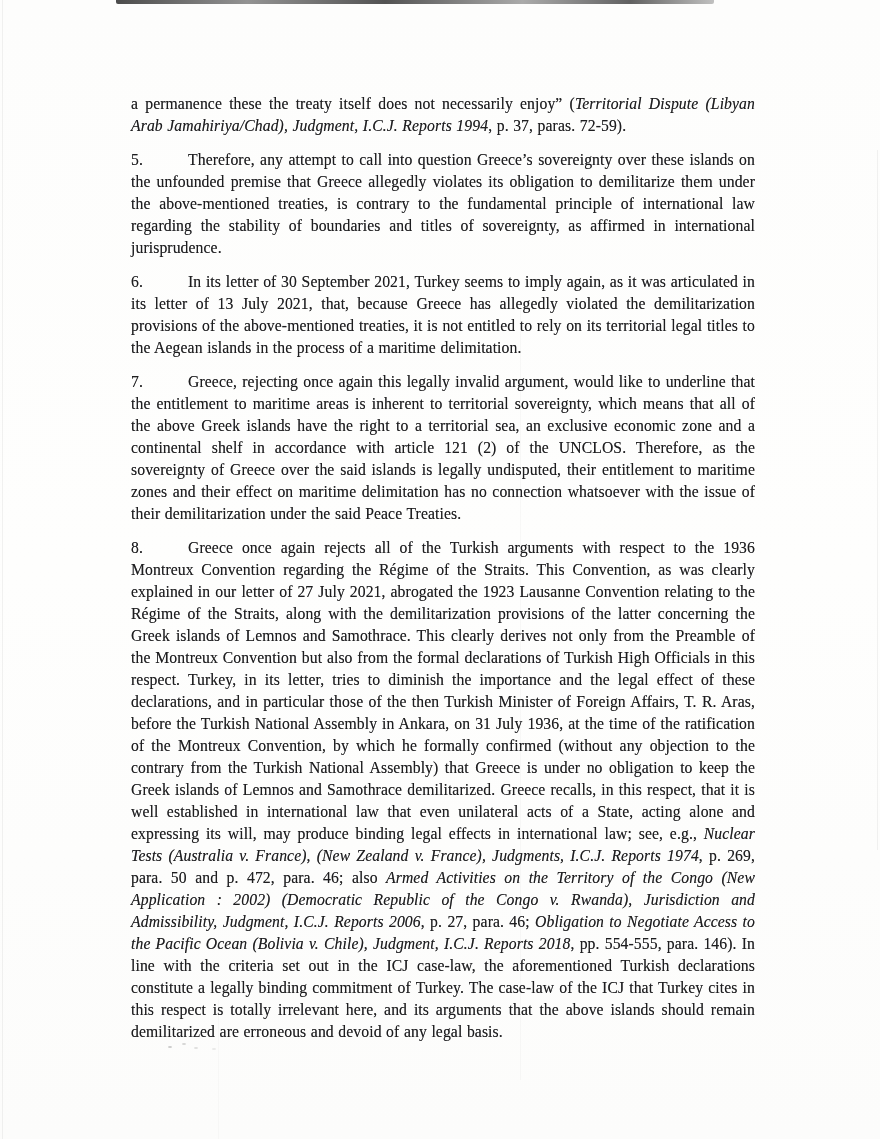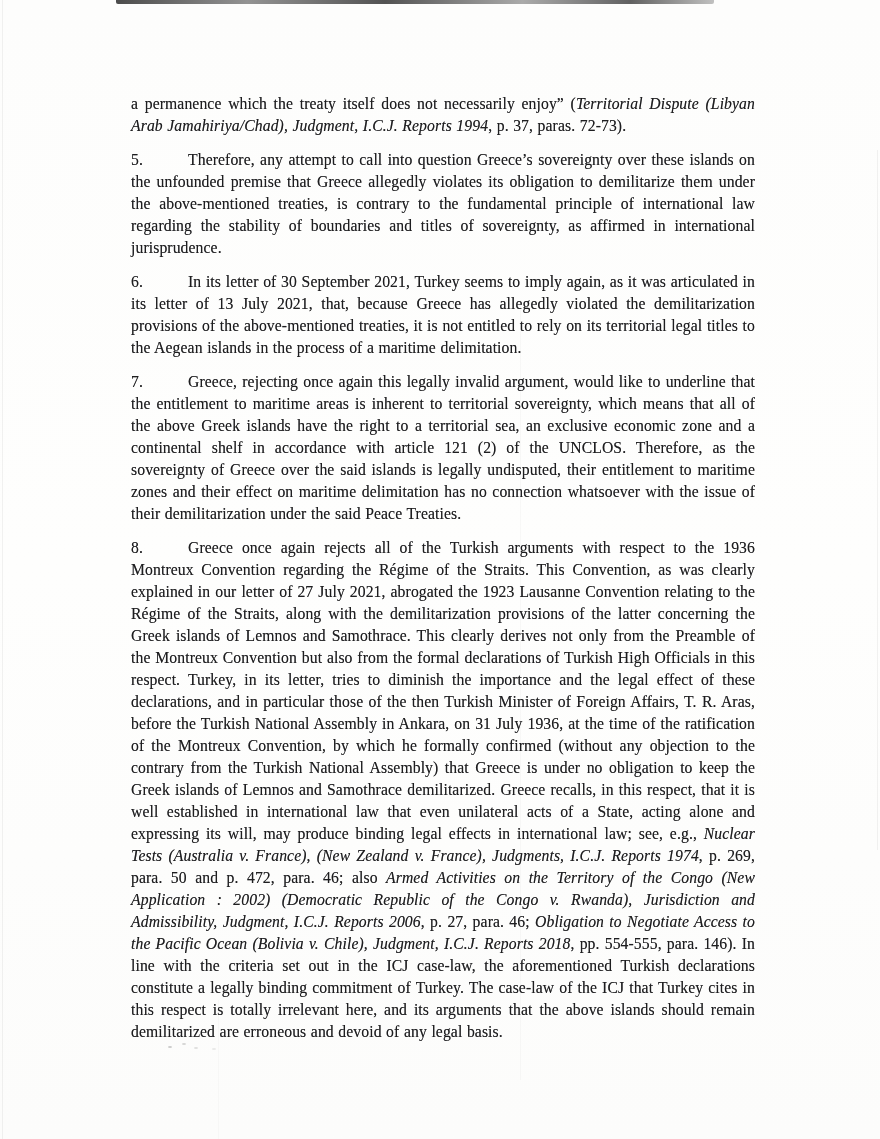--- a/index.html
+++ b/index.html
@@ -100,19 +100,19 @@
 
 <div class="page">
   <div class="top-scan-bar"></div>
   <div class="edge-line-left"></div>
   <div class="edge-line-right"></div>
   <div class="streak-1"></div>
   <div class="streak-2"></div>
   <div class="smudge"></div>
 
   <div class="doc-body">
-      <div class="para"><span>a permanence which the treaty itself does not necessarily enjoy” (</span><span class="italic">Territorial Dispute (Libyan Arab Jamahiriya/Chad), Judgment, I.C.J. Reports 1994</span><span>, p. 37, paras. 72-73).</span></div>
+      <div class="para"><span>a permanence these the treaty itself does not necessarily enjoy” (</span><span class="italic">Territorial Dispute (Libyan Arab Jamahiriya/Chad), Judgment, I.C.J. Reports 1994</span><span>, p. 37, paras. 72-59).</span></div>
       <div class="para"><span class="pnum">5.</span><span>Therefore, any attempt to call into question Greece’s sovereignty over these islands on the unfounded premise that Greece allegedly violates its obligation to demilitarize them under the above-mentioned treaties, is contrary to the fundamental principle of international law regarding the stability of boundaries and titles of sovereignty, as affirmed in international jurisprudence.</span></div>
       <div class="para"><span class="pnum">6.</span><span>In its letter of 30 September 2021, Turkey seems to imply again, as it was articulated in its letter of 13 July 2021, that, because Greece has allegedly violated the demilitarization provisions of the above-mentioned treaties, it is not entitled to rely on its territorial legal titles to the Aegean islands in the process of a maritime delimitation.</span></div>
       <div class="para"><span class="pnum">7.</span><span>Greece, rejecting once again this legally invalid argument, would like to underline that the entitlement to maritime areas is inherent to territorial sovereignty, which means that all of the above Greek islands have the right to a territorial sea, an exclusive economic zone and a continental shelf in accordance with article 121 (2) of the UNCLOS. Therefore, as the sovereignty of Greece over the said islands is legally undisputed, their entitlement to maritime zones and their effect on maritime delimitation has no connection whatsoever with the issue of their demilitarization under the said Peace Treaties.</span></div>
       <div class="para"><span class="pnum">8.</span><span>Greece once again rejects all of the Turkish arguments with respect to the 1936 Montreux Convention regarding the Régime of the Straits. This Convention, as was clearly explained in our letter of 27 July 2021, abrogated the 1923 Lausanne Convention relating to the Régime of the Straits, along with the demilitarization provisions of the latter concerning the Greek islands of Lemnos and Samothrace. This clearly derives not only from the Preamble of the Montreux Convention but also from the formal declarations of Turkish High Officials in this respect. Turkey, in its letter, tries to diminish the importance and the legal effect of these declarations, and in particular those of the then Turkish Minister of Foreign Affairs, T. R. Aras, before the Turkish National Assembly in Ankara, on 31 July 1936, at the time of the ratification of the Montreux Convention, by which he formally confirmed (without any objection to the contrary from the Turkish National Assembly) that Greece is under no obligation to keep the Greek islands of Lemnos and Samothrace demilitarized. Greece recalls, in this respect, that it is well established in international law that even unilateral acts of a State, acting alone and expressing its will, may produce binding legal effects in international law; see, e.g., </span><span class="italic">Nuclear Tests (Australia v. France), (New Zealand v. France), Judgments, I.C.J. Reports 1974</span><span>, p. 269, para. 50 and p. 472, para. 46; also </span><span class="italic">Armed Activities on the Territory of the Congo (New Application : 2002) (Democratic Republic of the Congo v. Rwanda), Jurisdiction and Admissibility, Judgment, I.C.J. Reports 2006</span><span>, p. 27, para. 46; </span><span class="italic">Obligation to Negotiate Access to the Pacific Ocean (Bolivia v. Chile), Judgment, I.C.J. Reports 2018</span><span>, pp. 554-555, para. 146). In line with the criteria set out in the ICJ case-law, the aforementioned Turkish declarations constitute a legally binding commitment of Turkey. The case-law of the ICJ that Turkey cites in this respect is totally irrelevant here, and its arguments that the above islands should remain demilitarized are erroneous and devoid of any legal basis.</span></div>
     </div>
 </div>
 
 </body></html>

